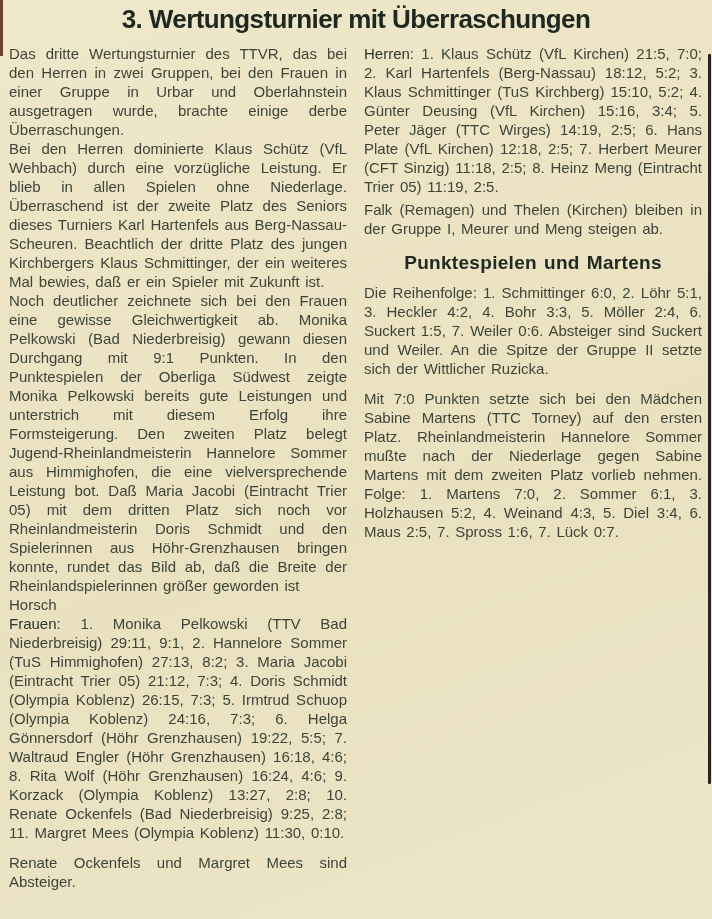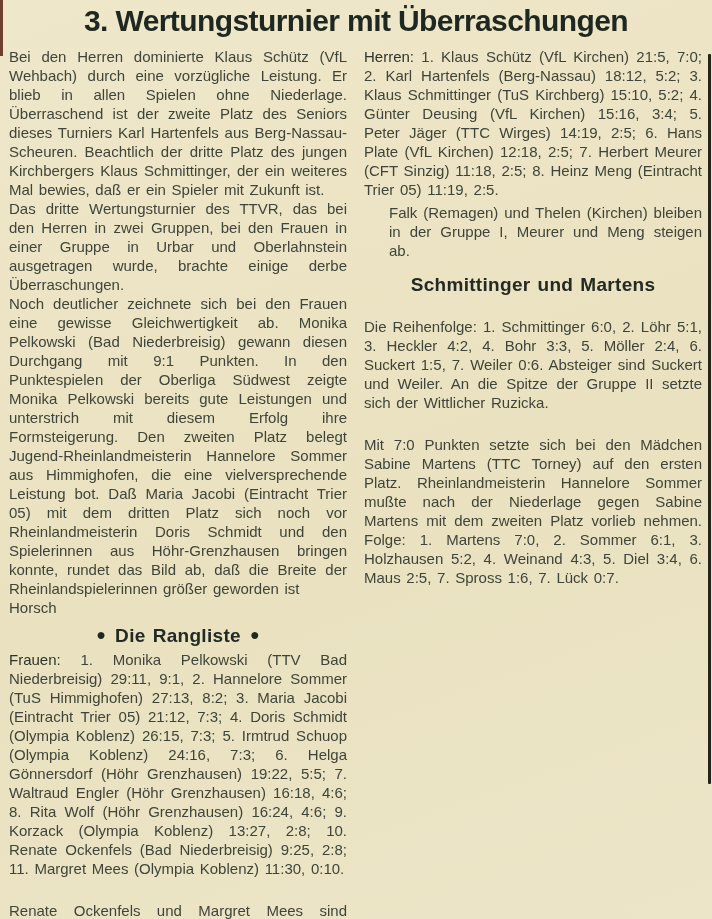--- a/index.html
+++ b/index.html
@@ -12,37 +12,37 @@
   }
   .page {
     position: absolute; inset: 0;
     padding: 0 9px;
     box-sizing: border-box;
     background: linear-gradient(160deg, #efe7ca 0%, #e9e1bf 55%, #ece5c8 100%);
   }
   .headline {
     margin: 4px 0 9px;
     text-align: center;
-    font-size: 30px;
+    font-size: 26px;
     font-weight: 700;
     letter-spacing: -0.6px;
     color: #1e2720;
   }
   .columns { display: flex; gap: 17px; }
   .col {
     width: 338px;
     text-align: justify;
     font-size: 15px;
     line-height: 19px;
     color: #3e4439;
     word-spacing: 1.5px;
   }
   .col p { margin: 0; }
-  .col p.spaced { margin-top: 23px; }
-  .col p.spaced-sm { margin-top: 4px; margin-left: 25px; }
+  .col p.spaced { margin-top: 11px; }
+  .col p.spaced-sm { margin-top: 4px; }
   .signature { text-align: left; padding-right: 26px; }
   .section-heading {
     font-size: 19px;
     font-weight: 700;
     text-align: center;
     color: #222a23;
     letter-spacing: 0.3px;
     margin: 9px 0 4px;
   }
   .section-heading.sub { margin: 15px 0 8px; }
@@ -70,39 +70,38 @@
 
 <div class="page">
 
   <div class="left-edge-mark"></div>
 
   <h1 class="headline">3. Wertungsturnier mit Überraschungen</h1>
 
   <div class="columns">
 
     <div class="col">
+      <p>Das dritte Wertungsturnier des TTVR, das bei den Herren in zwei Gruppen, bei den Frauen in einer Gruppe in Urbar und Oberlahnstein ausgetragen wurde, brachte einige derbe Überraschungen.</p>
       <p>Bei den Herren dominierte Klaus Schütz (VfL Wehbach) durch eine vorzügliche Leistung. Er blieb in allen Spielen ohne Niederlage. Überraschend ist der zweite Platz des Seniors dieses Turniers Karl Hartenfels aus Berg-Nassau-Scheuren. Beachtlich der dritte Platz des jungen Kirchbergers Klaus Schmittinger, der ein weiteres Mal bewies, daß er ein Spieler mit Zukunft ist.</p>
-      <p>Das dritte Wertungsturnier des TTVR, das bei den Herren in zwei Gruppen, bei den Frauen in einer Gruppe in Urbar und Oberlahnstein ausgetragen wurde, brachte einige derbe Überraschungen.</p>
       <p>Noch deutlicher zeichnete sich bei den Frauen eine gewisse Gleichwertigkeit ab. Monika Pelkowski (Bad Niederbreisig) gewann diesen Durchgang mit 9:1 Punkten. In den Punktespielen der Oberliga Südwest zeigte Monika Pelkowski bereits gute Leistungen und unterstrich mit diesem Erfolg ihre Formsteigerung. Den zweiten Platz belegt Jugend-Rheinlandmeisterin Hannelore Sommer aus Himmighofen, die eine vielversprechende Leistung bot. Daß Maria Jacobi (Eintracht Trier 05) mit dem dritten Platz sich noch vor Rheinlandmeisterin Doris Schmidt und den Spielerinnen aus Höhr-Grenzhausen bringen konnte, rundet das Bild ab, daß die Breite der Rheinlandspielerinnen größer geworden ist</p>
       <p class="signature">Horsch</p>
 
-      <h2 class="section-heading"><span class="bullet">●</span><span>Die Rangliste</span><span class="bullet">●</span></h2>
 
       <p><b class="lead">Frauen:</b> <span>1. Monika Pelkowski (TTV Bad Niederbreisig) 29:11, 9:1, 2. Hannelore Sommer (TuS Himmighofen) 27:13, 8:2; 3. Maria Jacobi (Eintracht Trier 05) 21:12, 7:3; 4. Doris Schmidt (Olympia Koblenz) 26:15, 7:3; 5. Irmtrud Schuop (Olympia Koblenz) 24:16, 7:3; 6. Helga Gönnersdorf (Höhr Grenzhausen) 19:22, 5:5; 7. Waltraud Engler (Höhr Grenzhausen) 16:18, 4:6; 8. Rita Wolf (Höhr Grenzhausen) 16:24, 4:6; 9. Korzack (Olympia Koblenz) 13:27, 2:8; 10. Renate Ockenfels (Bad Niederbreisig) 9:25, 2:8; 11. Margret Mees (Olympia Koblenz) 11:30, 0:10.</span></p>
 
       <p class="spaced">Renate Ockenfels und Margret Mees sind Absteiger.</p>
     </div>
 
     <div class="col">
       <p><b class="lead">Herren:</b> <span>1. Klaus Schütz (VfL Kirchen) 21:5, 7:0; 2. Karl Hartenfels (Berg-Nassau) 18:12, 5:2; 3. Klaus Schmittinger (TuS Kirchberg) 15:10, 5:2; 4. Günter Deusing (VfL Kirchen) 15:16, 3:4; 5. Peter Jäger (TTC Wirges) 14:19, 2:5; 6. Hans Plate (VfL Kirchen) 12:18, 2:5; 7. Herbert Meurer (CFT Sinzig) 11:18, 2:5; 8. Heinz Meng (Eintracht Trier 05) 11:19, 2:5.</span></p>
 
       <p class="spaced-sm">Falk (Remagen) und Thelen (Kirchen) bleiben in der Gruppe I, Meurer und Meng steigen ab.</p>
 
 
-      <h2 class="section-heading sub">Schmittinger und Martens</h2>
+      <h2 class="section-heading sub">Punktespielen und Martens</h2>
 
 
       <p class="spaced">Die Reihenfolge: 1. Schmittinger 6:0, 2. Löhr 5:1, 3. Heckler 4:2, 4. Bohr 3:3, 5. Möller 2:4, 6. Suckert 1:5, 7. Weiler 0:6. Absteiger sind Suckert und Weiler. An die Spitze der Gruppe II setzte sich der Wittlicher Ruzicka.</p>
 
       <p class="spaced">Mit 7:0 Punkten setzte sich bei den Mädchen Sabine Martens (TTC Torney) auf den ersten Platz. Rheinlandmeisterin Hannelore Sommer mußte nach der Niederlage gegen Sabine Martens mit dem zweiten Platz vorlieb nehmen. Folge: 1. Martens 7:0, 2. Sommer 6:1, 3. Holzhausen 5:2, 4. Weinand 4:3, 5. Diel 3:4, 6. Maus 2:5, 7. Spross 1:6, 7. Lück 0:7.</p>
     </div>
 
   </div>
 
   <div class="right-rule"></div>

